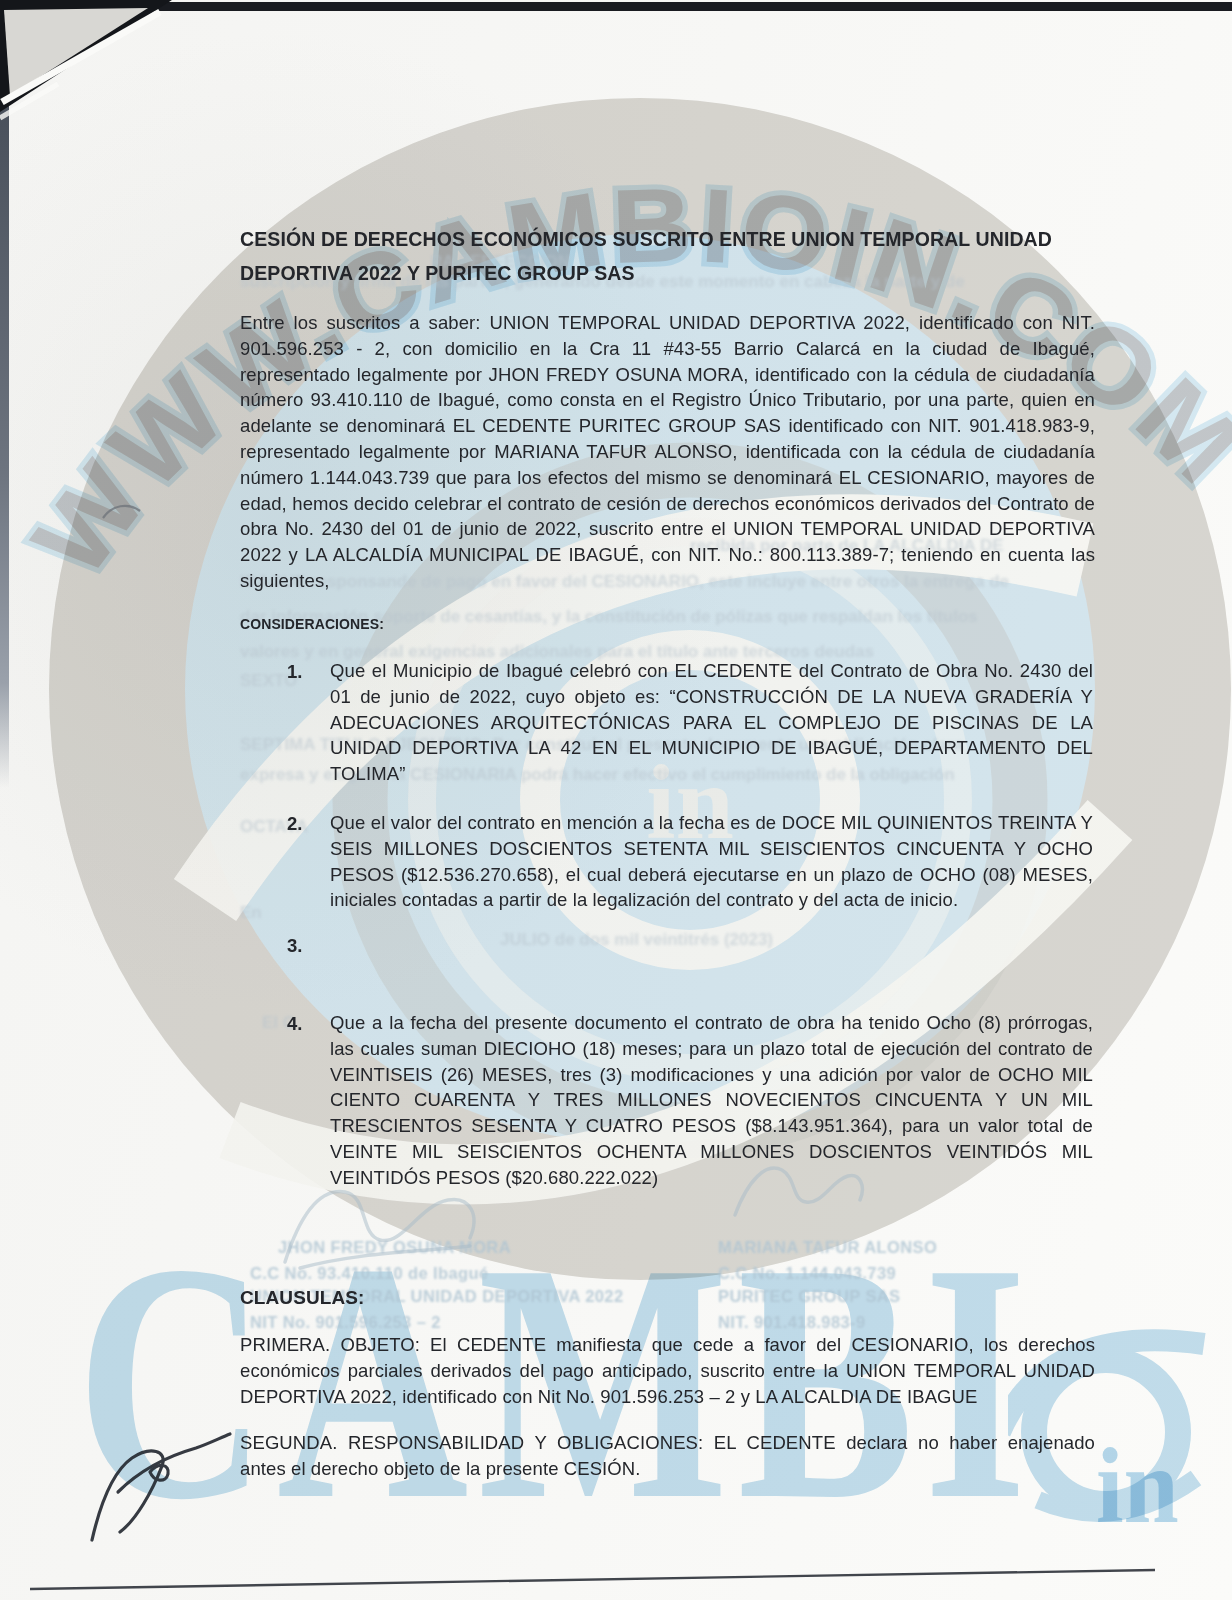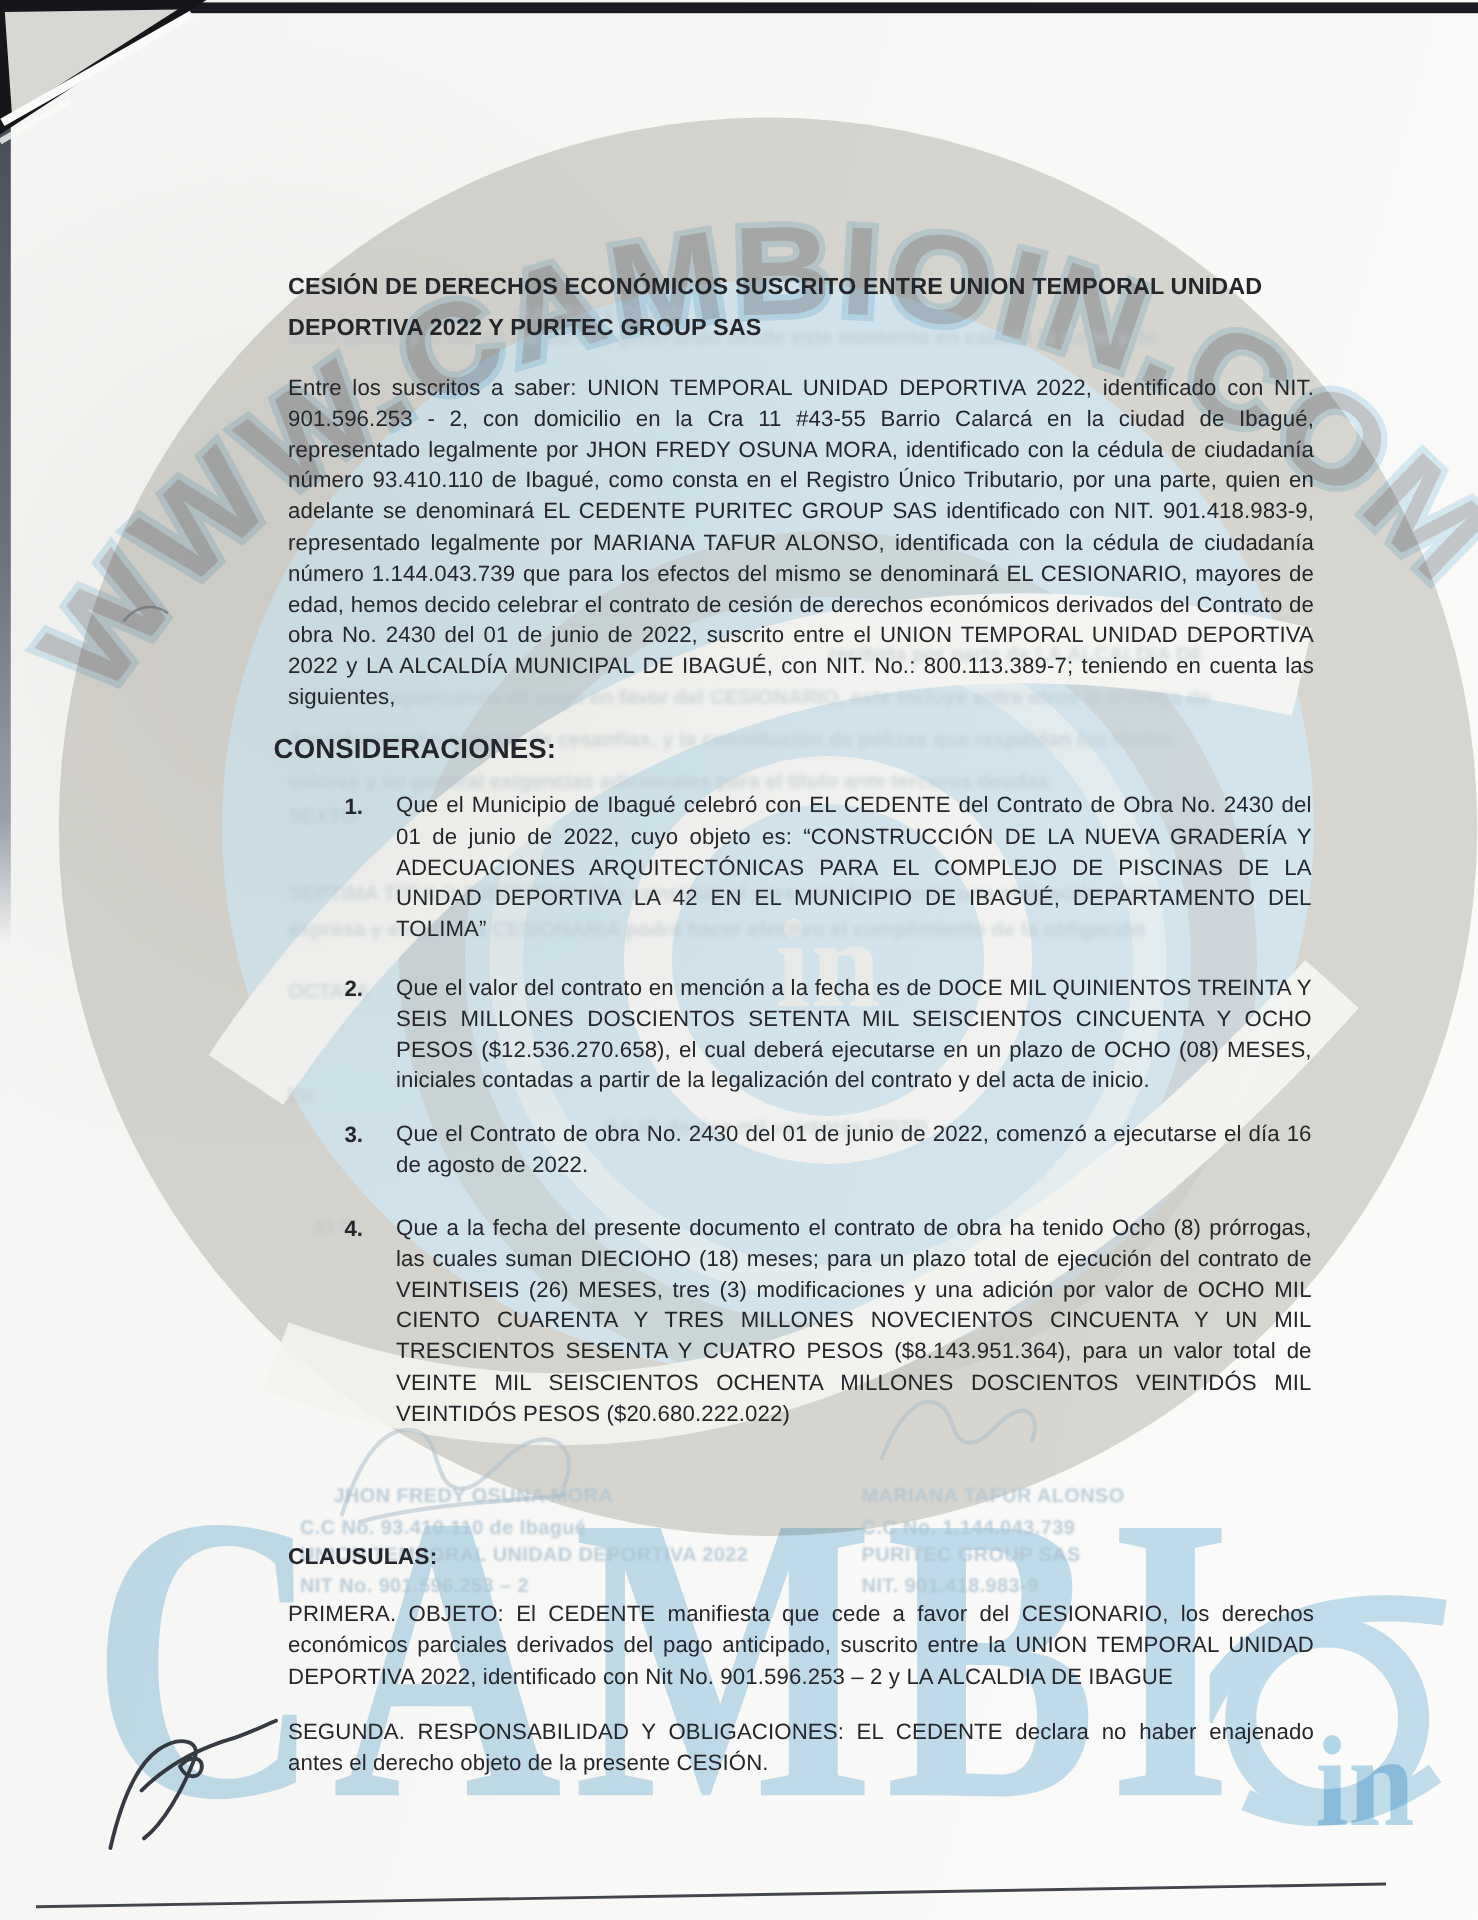--- a/index.html
+++ b/index.html
@@ -105,30 +105,29 @@
       <path d="M 300 1268 C 360 1252 420 1252 470 1246"></path>
       <path d="M 735 1215 C 748 1180 766 1162 782 1170 C 796 1178 792 1200 806 1202 C 822 1205 832 1180 848 1176 C 860 1173 866 1186 860 1200"></path>
     </g>
   </svg>
 
   <div class="doc t-center" style="left:240px;top:227px;width:855px;font-size:19.5px">CESIÓN DE DERECHOS ECONÓMICOS SUSCRITO ENTRE UNION TEMPORAL UNIDAD</div>
   <div class="doc t-center" style="left:240px;top:261px;width:855px;font-size:19.5px">DEPORTIVA 2022 Y PURITEC GROUP SAS</div>
 
   <div class="doc" style="left:240px;top:310px;width:855px"><span>Entre los suscritos a saber: </span><b>UNION TEMPORAL UNIDAD DEPORTIVA 2022,</b><span> identificado con NIT. 901.596.253 - 2, con domicilio en la Cra 11 #43-55 Barrio Calarcá en la ciudad de Ibagué, representado legalmente por </span><b>JHON FREDY OSUNA MORA,</b><span> identificado con la cédula de ciudadanía número 93.410.110 de Ibagué, como consta en el Registro Único Tributario, por una parte, quien en adelante se denominará </span><b>EL CEDENTE PURITEC GROUP SAS</b><span> identificado con NIT. </span><b>901.418.983-9,</b><span> representado legalmente por </span><b>MARIANA TAFUR ALONSO,</b><span> identificada con la cédula de ciudadanía número 1.144.043.739 que para los efectos del mismo se denominará </span><b>EL CESIONARIO</b><span>, mayores de edad, hemos decido celebrar el contrato de cesión de derechos económicos derivados del Contrato de obra No. 2430 del 01 de junio de 2022, suscrito entre el </span><b>UNION TEMPORAL UNIDAD DEPORTIVA 2022</b><span> y </span><b>LA ALCALDÍA MUNICIPAL DE IBAGUÉ,</b><span> con NIT. No.: 800.113.389-7; teniendo en cuenta las siguientes,</span></div>
 
-  <div class="doc t-center" style="left:228px;top:612px;width:855px;font-size:23px">CONSIDERACIONES:</div>
+  <div class="doc t-center" style="left:240px;top:612px;width:855px;font-size:14px">CONSIDERACIONES:</div>
 
   <span class="item-num" style="left:287px;top:661px">1.</span>
   <div class="doc" style="left:330px;top:658px;width:763px"><span>Que el Municipio de Ibagué celebró con </span><b>EL CEDENTE</b><span> del Contrato de Obra No. 2430 del 01 de junio de 2022, cuyo objeto es: </span><b>“CONSTRUCCIÓN DE LA NUEVA GRADERÍA Y ADECUACIONES ARQUITECTÓNICAS PARA EL COMPLEJO DE PISCINAS DE LA UNIDAD DEPORTIVA LA 42 EN EL MUNICIPIO DE IBAGUÉ, DEPARTAMENTO DEL TOLIMA”</b></div>
 
   <span class="item-num" style="left:287px;top:813px">2.</span>
   <div class="doc" style="left:330px;top:810px;width:763px"><span>Que el valor del contrato en mención a la fecha es de </span><b>DOCE MIL QUINIENTOS TREINTA Y SEIS MILLONES DOSCIENTOS SETENTA MIL SEISCIENTOS CINCUENTA Y OCHO PESOS ($12.536.270.658),</b><span> el cual deberá ejecutarse en un plazo de </span><b>OCHO (08) MESES,</b><span> iniciales contadas a partir de la legalización del contrato y del acta de inicio.</span></div>
 
   <span class="item-num" style="left:287px;top:935px">3.</span>
-  <div class="doc" style="left:330px;top:932px;width:763px"><span>Que el Contrato de obra No. 2430 del 01 de junio de 2022, comenzó a ejecutarse el día 16 de agosto de 2022.</span></div>
 
   <span class="item-num" style="left:287px;top:1013px">4.</span>
   <div class="doc" style="left:330px;top:1010px;width:763px"><span>Que a la fecha del presente documento el contrato de obra ha tenido </span><b>Ocho (8) prórrogas,</b><span> las cuales suman DIECIOHO (18) meses; para un plazo total de ejecución del contrato de VEINTISEIS (26) MESES, </span><b>tres (3) modificaciones</b><span> y </span><b>una adición</b><span> por valor de OCHO MIL CIENTO CUARENTA Y TRES MILLONES NOVECIENTOS CINCUENTA Y UN MIL TRESCIENTOS SESENTA Y CUATRO PESOS (</span><b>$8.143.951.364</b><span>), para un valor total de VEINTE MIL SEISCIENTOS OCHENTA MILLONES DOSCIENTOS VEINTIDÓS MIL VEINTIDÓS PESOS (</span><b>$20.680.222.022</b><span>)</span></div>
 
 
   <div class="doc t-center" style="left:240px;top:1285px;width:855px;font-size:19px">CLAUSULAS:</div>
 
   <div class="doc" style="left:240px;top:1332px;width:855px"><b>PRIMERA. OBJETO:</b><span> El </span><b>CEDENTE</b><span> manifiesta que cede a favor del </span><b>CESIONARIO,</b><span> los derechos económicos parciales derivados del pago anticipado, suscrito entre la </span><b>UNION TEMPORAL UNIDAD DEPORTIVA 2022,</b><span> identificado con Nit No. 901.596.253 – 2 y </span><b>LA ALCALDIA DE IBAGUE</b></div>
 
   <div class="doc" style="left:240px;top:1430px;width:855px"><b>SEGUNDA. RESPONSABILIDAD Y OBLIGACIONES:</b><span> EL CEDENTE declara no haber enajenado antes el derecho objeto de la presente CESIÓN.</span></div>

